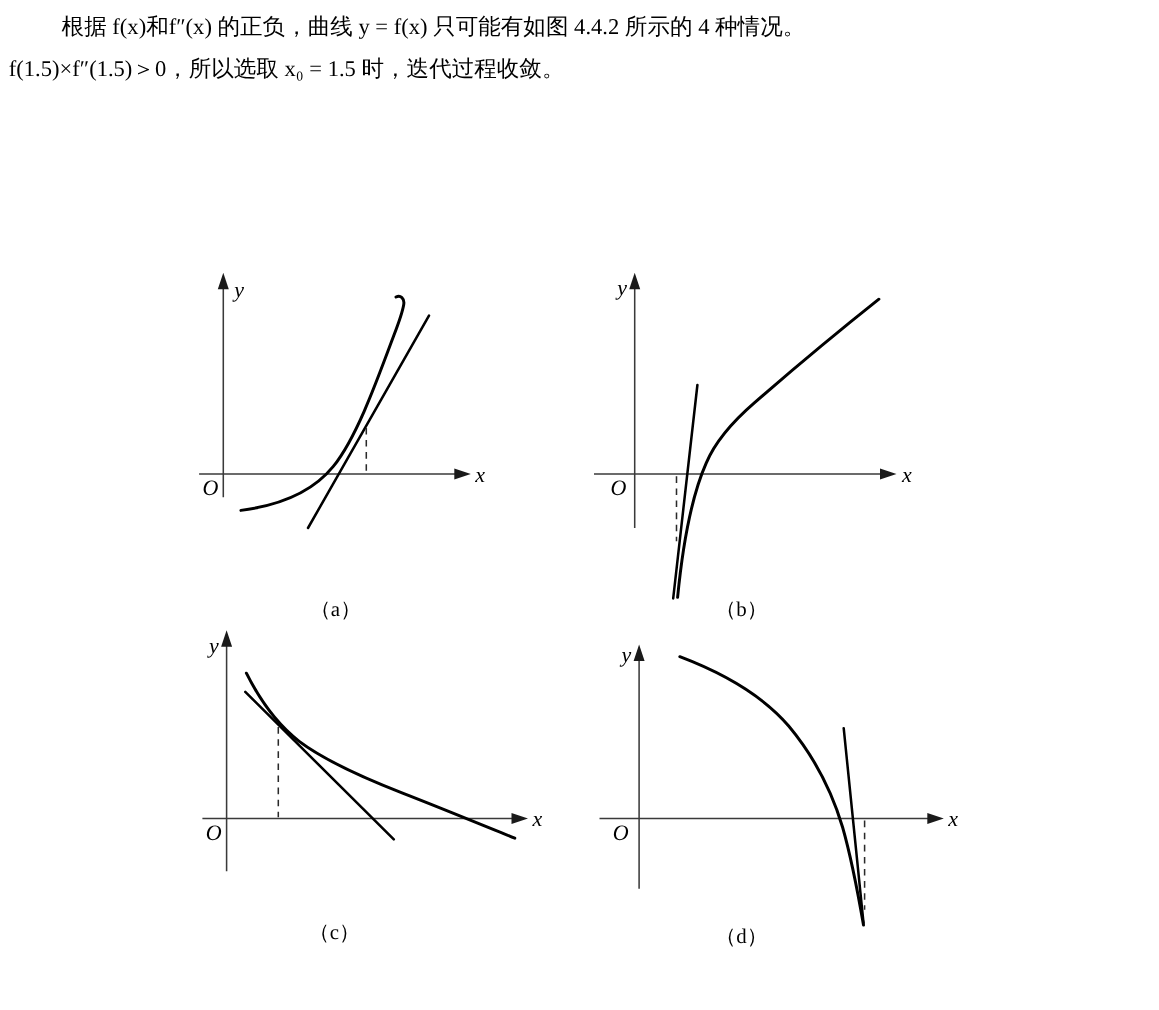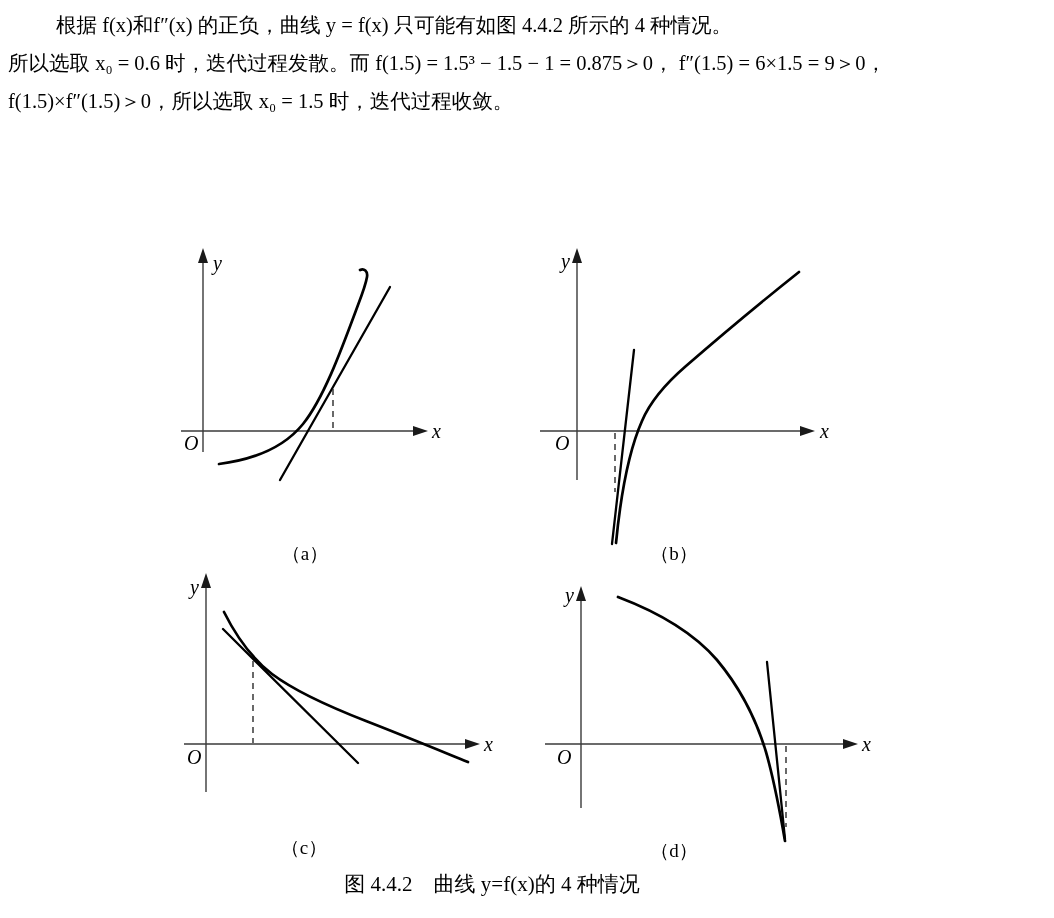--- a/index.html
+++ b/index.html
@@ -59,21 +59,20 @@
     white-space: nowrap;
   }
 </style>
 </head>
 <body>
 
 <div id="page">
 
   <div id="body-text">
     <div class="body-line indent">根据 f(x)和f″(x) 的正负，曲线 y = f(x) 只可能有如图 4.4.2 所示的 4 种情况。</div>
-    <div class="body-line">所以选取 x₀ = 0.6 时，迭代过程发散。而 f(1.5) = 1.5³ − 1.5 − 1 = 0.875＞0， f″(1.5) = 6×1.5 = 9＞0，</div>
     <div class="body-line">f(1.5)×f″(1.5)＞0，所以选取 x₀ = 1.5 时，迭代过程收敛。</div>
   </div>
 
   <svg class="figure-panel" style="left:150px; top:245px;" width="380" height="320" viewBox="150 245 380 320">
     <line class="axis" x1="203" y1="258" x2="203" y2="452"></line>
     <polygon class="arrowhead" points="203,248 198,263 208,263"></polygon>
     <line class="axis" x1="181" y1="431" x2="418" y2="431"></line>
     <polygon class="arrowhead" points="428,431 413,426 413,436"></polygon>
     <path class="curve" d="M219,464 C250,460 282,450 303,424 C324,398 342,348 358,305 C363,292 366,283 367,277 C368,271 364,268 360,270"></path>
     <line class="tangent" x1="280" y1="480" x2="390" y2="287"></line>
@@ -119,15 +118,14 @@
     <polygon class="arrowhead" points="858,744 843,739 843,749"></polygon>
     <path class="curve" d="M618,597 C655,611 692,631 717,660 C742,690 757,722 766,752 C774,780 780,812 785,841"></path>
     <line class="tangent" x1="767" y1="662" x2="785" y2="839"></line>
     <line class="dashed" x1="786" y1="746" x2="786" y2="827"></line>
     <text class="axis-letter" x="574" y="602" text-anchor="end">y</text>
     <text class="axis-letter" x="862" y="751">x</text>
     <text class="axis-letter" x="557" y="764">O</text>
     <text class="panel-label" x="674" y="857" text-anchor="middle">（d）</text>
   </svg>
 
-  <div id="figure-caption">图 4.4.2　曲线 y=f(x)的 4 种情况</div>
 
 </div>
 
 </body></html>

